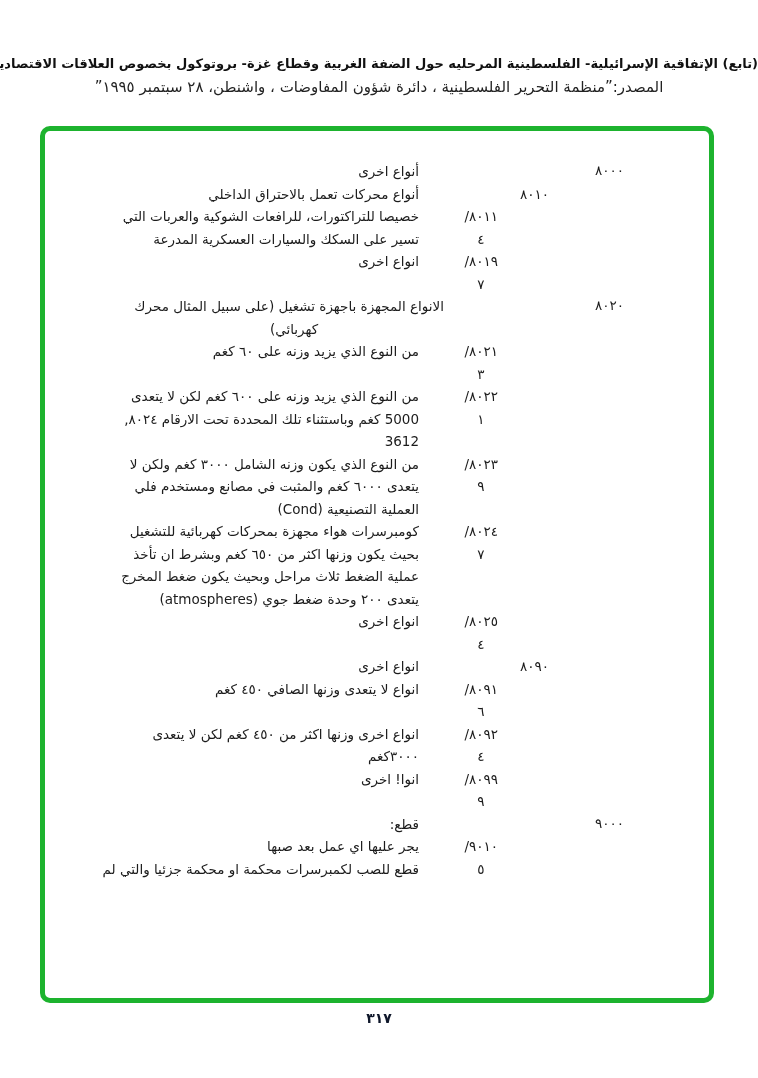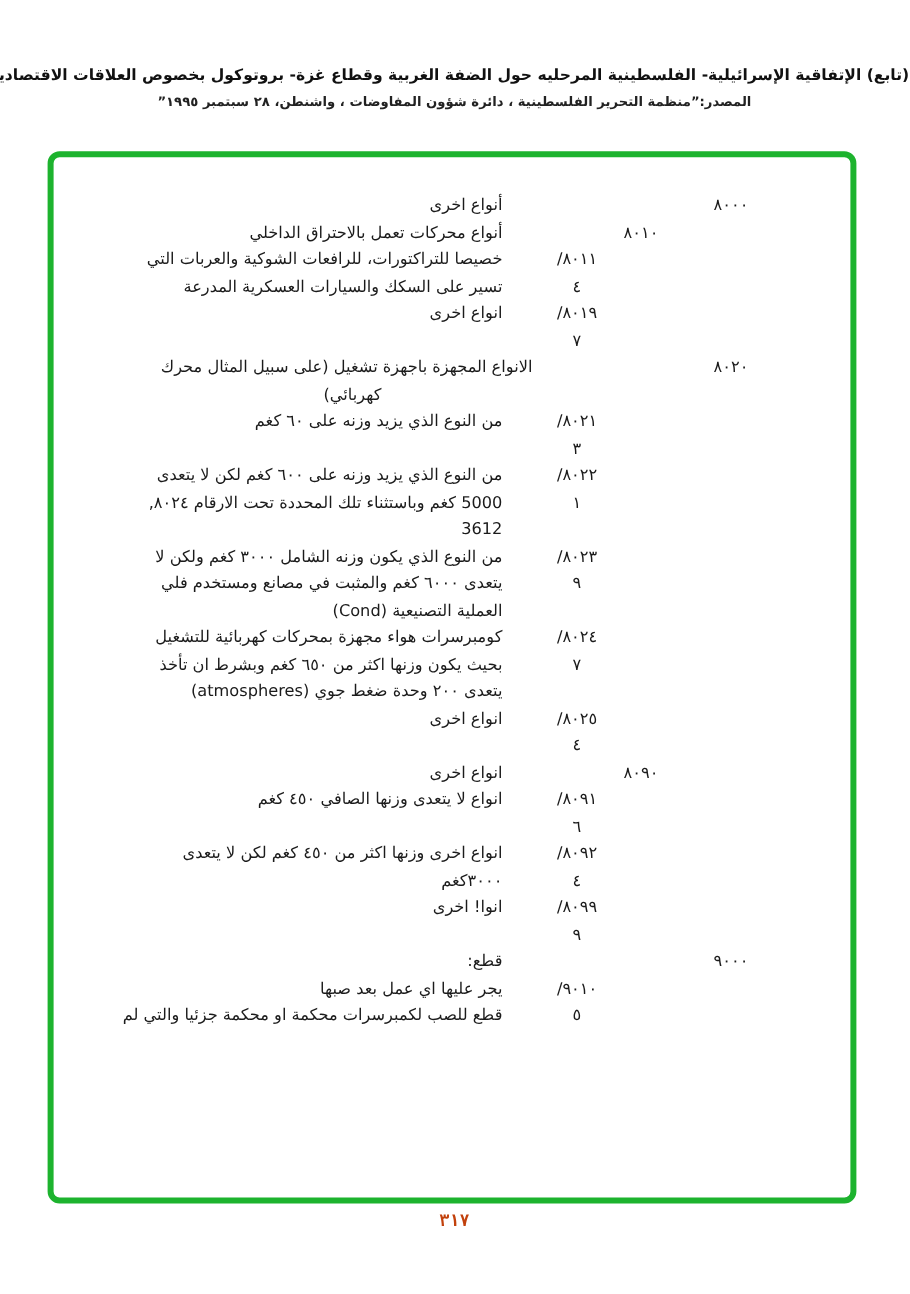--- a/index.html
+++ b/index.html
@@ -12,21 +12,21 @@
   }
   .page { position:absolute; inset:0; }
 
   
   .hdr { position:absolute; top:56px; left:0; right:0; text-align:center; }
   .hdr-title {
     font-size:13px; font-weight:bold; white-space:nowrap;
     letter-spacing:0; color:#111;
   }
   .hdr-source {
-    margin-top:7px; font-size:11px; font-weight:bold; color:#222;
+    margin-top:7px; font-size:15px; font-weight:normal; color:#222;
     white-space:nowrap;
   }
 
   
   .greenbox {
     position:absolute; left:40px; top:126px; width:674px; height:877px;
     border:5px solid var(--green, #1db32e); border-radius:10px;
     background:transparent;
   }
 
@@ -46,23 +46,22 @@
     position:absolute; top:22.5px; right:218px;
     width:20px; text-align:center; white-space:nowrap;
   }
   .desc { margin-left:auto; margin-right:290px; width:300px; text-align:right; }
   .desc.shift { margin-right:265px;text-align:center; }
   .dline { white-space:nowrap; line-height:22.5px; }
 
   
   .pagenum {
     position:absolute; top:1010px; left:0; right:0;
-    text-align:center; font-size:14px; font-weight:bold; color:#c2410c;
+    text-align:center; font-size:14px; font-weight:bold; color:#0f172a;
     letter-spacing:1px;
-    font-family:Liberation Mono, monospace;
   }
 </style>
 </head>
 <body>
 
 <div class="page">
 
   <div class="hdr">
     <div class="hdr-title">(تابع) الإتفاقية الإسرائيلية- الفلسطينية المرحليه حول الضفة الغربية وقطاع غزة- بروتوكول بخصوص العلاقات الاقتصادية</div>
     <div class="hdr-source">المصدر:”منظمة التحرير الفلسطينية ، دائرة شؤون المفاوضات ، واشنطن، ٢٨ سبتمبر ١٩٩٥”</div>
@@ -137,20 +136,21 @@
           <div class="dline">العملية التصنيعية (Cond)</div>
         </div>
       </div>
 
       <div class="entry">
         <span class="code l3">٨٠٢٤/</span>
         <span class="digit">٧</span>
         <div class="desc">
           <div class="dline">كومبرسرات هواء مجهزة بمحركات كهربائية للتشغيل</div>
           <div class="dline">بحيث يكون وزنها اكثر من ٦٥٠ كغم وبشرط ان تأخذ</div>
+          <div class="dline">عملية الضغط ثلاث مراحل وبحيث يكون ضغط المخرج</div>
           <div class="dline">يتعدى ٢٠٠ وحدة ضغط جوي (atmospheres)</div>
         </div>
       </div>
 
       <div class="entry h2">
         <span class="code l3">٨٠٢٥/</span>
         <span class="digit">٤</span>
         <div class="desc">
           <div class="dline">انواع اخرى</div>
         </div>

